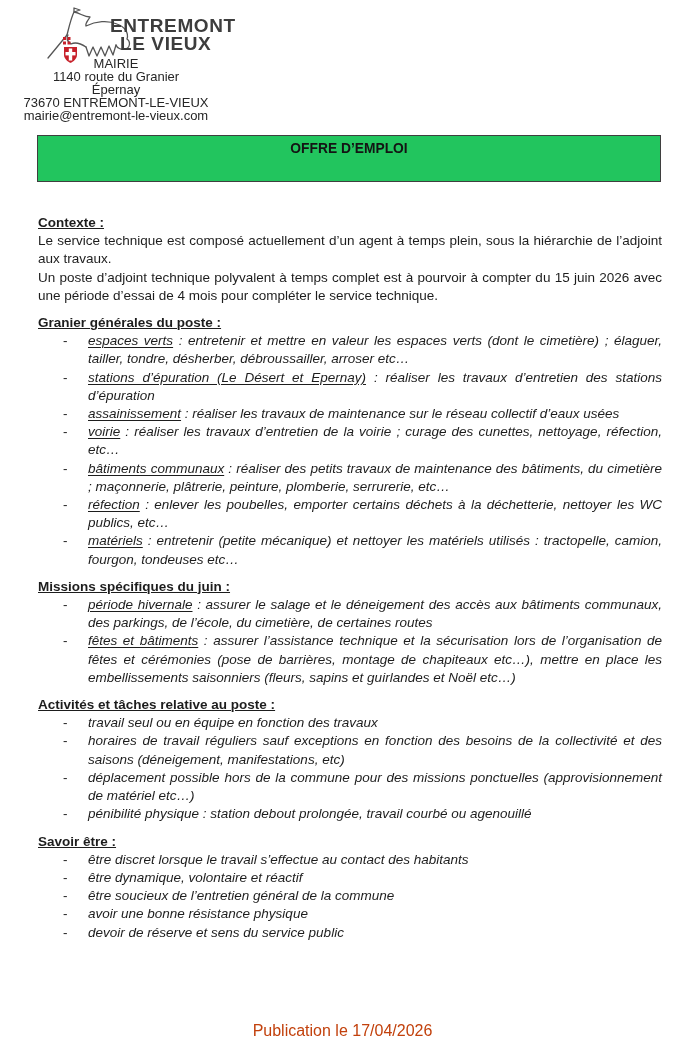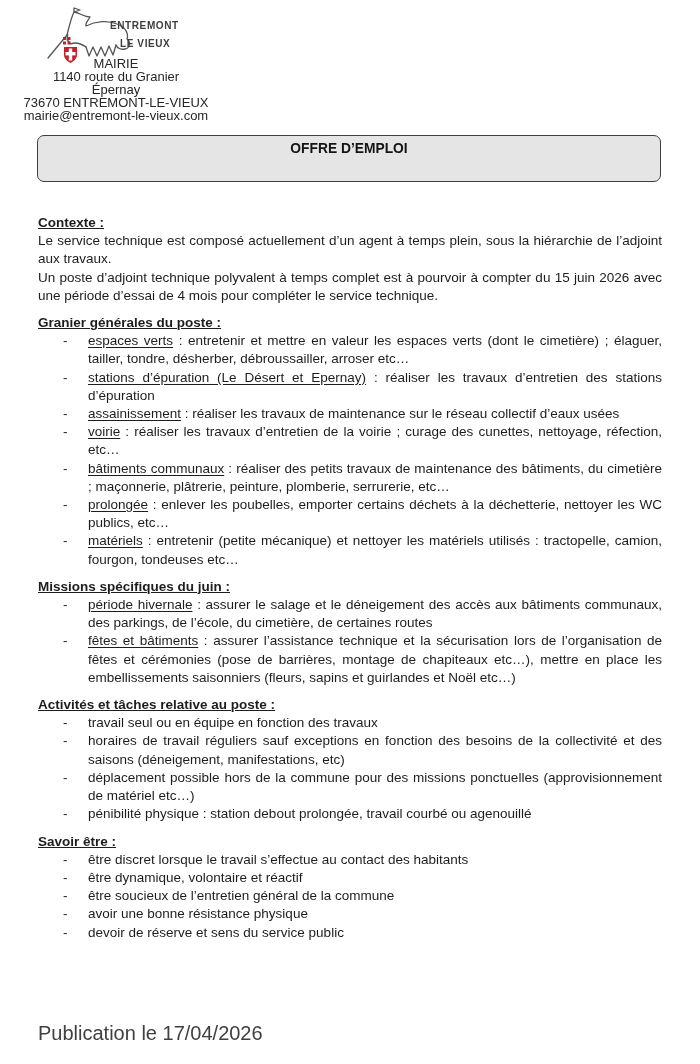--- a/index.html
+++ b/index.html
@@ -23,21 +23,21 @@
     height: 58px;
   }
   .logo-word {
     position: absolute;
     left: 110px;
     top: 17px;
     color: #3d3d3d;
     font-weight: bold;
     letter-spacing: 0.6px;
     line-height: 18px;
-    font-size: 10px;
+    font-size: 19px;
     white-space: nowrap;
   }
   .logo-word .l2 { margin-left: 10px; }
   .address {
     position: absolute;
     left: 14px;
     top: 57px;
     width: 204px;
     text-align: center;
     font-size: 13px;
@@ -84,32 +84,33 @@
     padding-left: 50px;
   }
   .bullet .dash {
     position: absolute;
     left: 25px;
     top: 0;
   }
   .bullet .btext {
     display: block;
     text-align: justify;
+    font-style: italic;
   }
   .bullet .btext u { text-underline-offset: 2px; }
 
   
   .footer {
     position: absolute;
     left: 38px;
     top: 1022px;
     width: 609px;
-    text-align: left;
-    font-size: 20px;
-    color: #404040;
+    text-align: center;
+    font-size: 16px;
+    color: #c2410c;
   }
 </style>
 </head>
 <body>
 
 <div class="page">
 
   <div>
     <svg class="logo-art" viewBox="0 0 92 58" xmlns="http://www.w3.org/2000/svg">
       <g fill="none" stroke="#555555" stroke-width="1.3" stroke-linecap="round" stroke-linejoin="round">
@@ -146,21 +147,21 @@
 
     <div class="address">
         <div>MAIRIE</div>
         <div>1140 route du Granier</div>
         <div>Épernay</div>
         <div>73670 ENTREMONT-LE-VIEUX</div>
         <div>mairie@entremont-le-vieux.com</div>
       </div>
   </div>
 
-  <div class="banner" style="background: #e5e5e5; border-color: rgb(63, 63, 63); border-radius: 7px;">
+  <div class="banner" style="background: #22c55e; border-color: rgb(63, 63, 63);">
     <div>OFFRE D’EMPLOI</div>
   </div>
 
   <div class="doc-body">
       <section class="doc-section">
         <div class="sec-heading">Contexte :</div>
         <p class="para">Le service technique est composé actuellement d’un agent à temps plein, sous la hiérarchie de l’adjoint aux travaux.</p>
         <p class="para">Un poste d’adjoint technique polyvalent à temps complet est à pourvoir à compter du 15 juin 2026 avec une période d’essai de 4 mois pour compléter le service technique.</p>
       </section>
       <section class="doc-section">
@@ -180,21 +181,21 @@
         <div class="bullet">
           <span class="dash">-</span>
           <span class="btext"><u>voirie</u> : réaliser les travaux d’entretien de la voirie ; curage des cunettes, nettoyage, réfection, etc…</span>
         </div>
         <div class="bullet">
           <span class="dash">-</span>
           <span class="btext"><u>bâtiments communaux</u> : réaliser des petits travaux de maintenance des bâtiments, du cimetière ; maçonnerie, plâtrerie, peinture, plomberie, serrurerie, etc…</span>
         </div>
         <div class="bullet">
           <span class="dash">-</span>
-          <span class="btext"><u>prolongée</u> : enlever les poubelles, emporter certains déchets à la déchetterie, nettoyer les WC publics, etc…</span>
+          <span class="btext"><u>réfection</u> : enlever les poubelles, emporter certains déchets à la déchetterie, nettoyer les WC publics, etc…</span>
         </div>
         <div class="bullet">
           <span class="dash">-</span>
           <span class="btext"><u>matériels</u> : entretenir (petite mécanique) et nettoyer les matériels utilisés : tractopelle, camion, fourgon, tondeuses etc…</span>
         </div>
       </section>
       <section class="doc-section">
         <div class="sec-heading">Missions spécifiques du juin :</div>
         <div class="bullet">
           <span class="dash">-</span>

